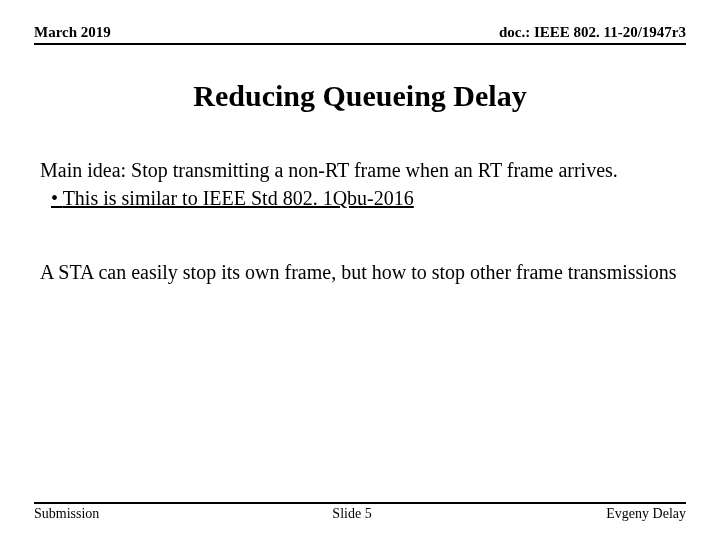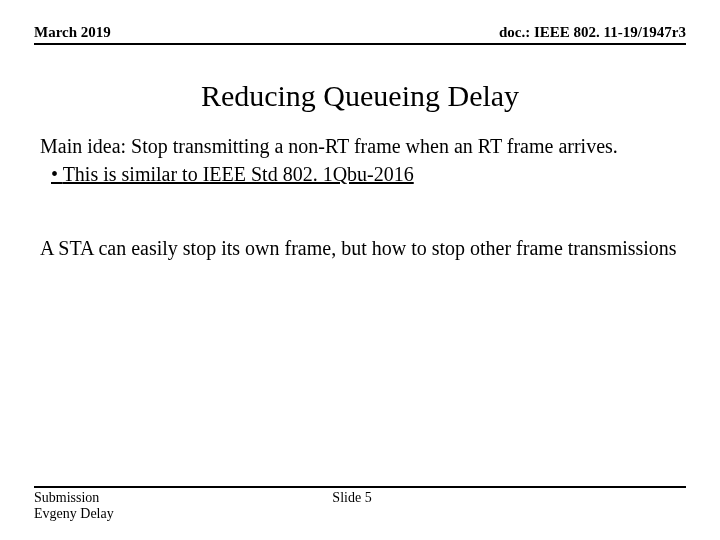--- a/index.html
+++ b/index.html
@@ -23,24 +23,24 @@
     justify-content: space-between;
     align-items: flex-end;
     font-weight: bold;
     font-size: 15px;
     border-bottom: 2.5px solid #000;
     padding-bottom: 2px;
     margin: 0 4px;
   }
   .title {
     text-align: center;
-    font-weight: normal;
+    font-weight: bold;
     font-size: 30px;
     margin-top: 34px;
-    margin-bottom: 20px;
+    margin-bottom: 44px;
   }
   .body {
     font-size: 20px;
     line-height: 1.3;
     padding: 0 10px;
   }
   .main-idea {
     font-weight: normal;
     margin-bottom: 2px;
   }
@@ -64,37 +64,36 @@
   }
   .ftr-rule {
     border-top: 2px solid #000;
     margin: 0 4px 2px 4px;
   }
   .ftr {
     display: flex;
     justify-content: space-between;
     font-size: 14px;
     padding: 0 4px;
-    flex-direction: column;
   }
   .ftr-center {
     position: absolute;
     left: 0; right: 16px;
     text-align: center;
     font-size: 14px;
   }
 </style>
 </head>
 <body>
 
 <div class="page">
 
   <div class="hdr">
     <span>March 2019</span>
-    <span>doc.: IEEE 802. 11-19/1947r3</span>
+    <span>doc.: IEEE 802. 11-20/1947r3</span>
   </div>
 
   <div class="title">Reducing Queueing Delay</div>
 
   <div class="body">
     <div class="main-idea">Main idea: Stop transmitting a non-RT frame when an RT frame arrives.</div>
     <div class="bullet">This is similar to IEEE Std 802. 1Qbu-2016</div>
     <div class="para2">A STA can easily stop its own frame, but how to stop other frame transmissions</div>
   </div>
 

